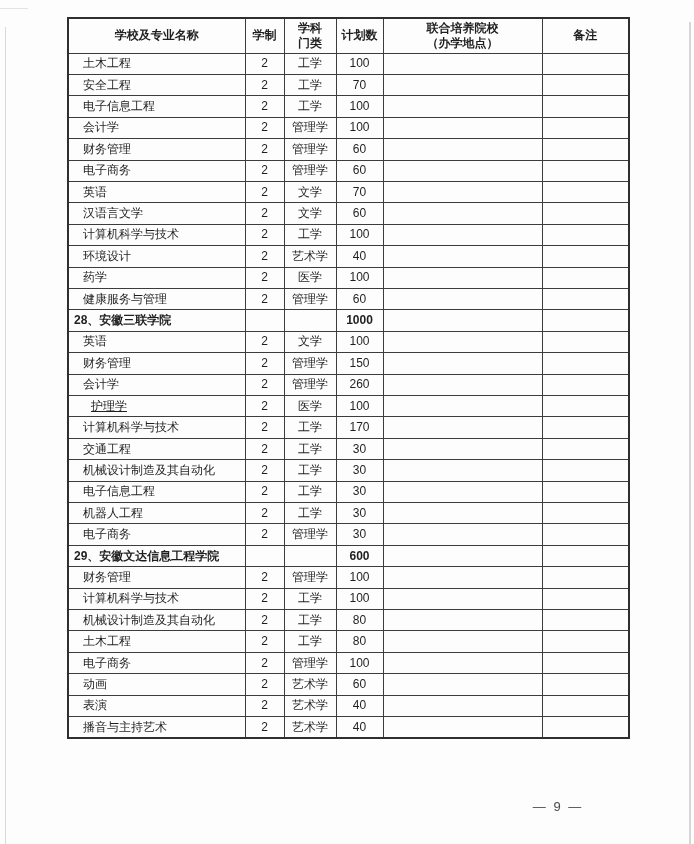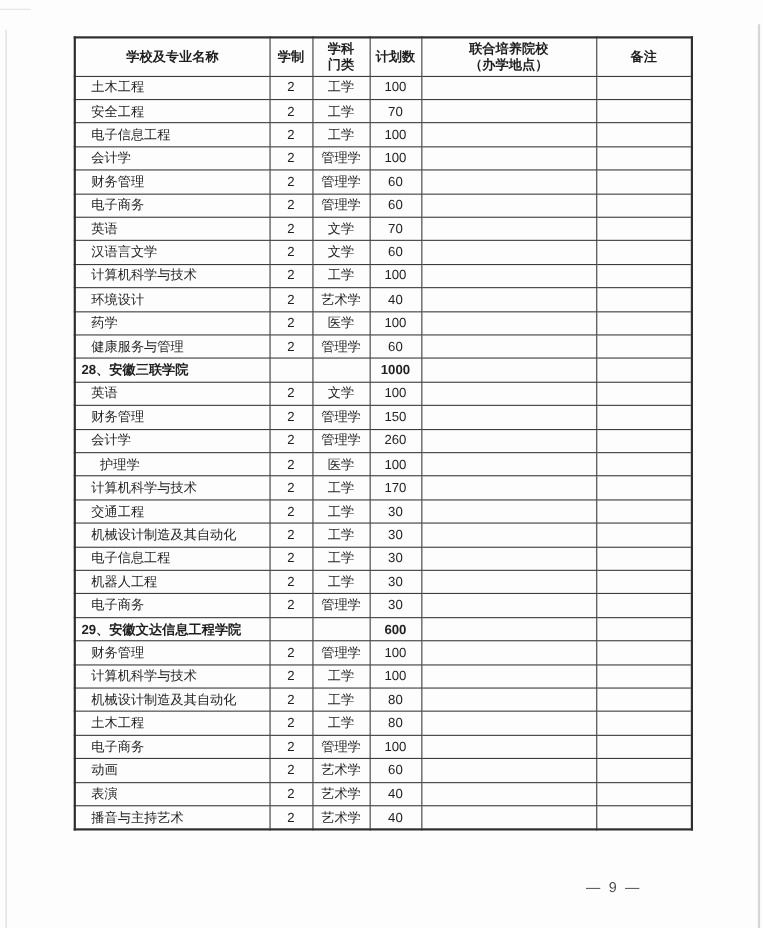--- a/index.html
+++ b/index.html
@@ -11,21 +11,21 @@
     font-family: "Liberation Sans", sans-serif;
     color: var(--text, #1f1f1f);
   }
   .scan-edge { position: absolute; background: var(--scan_edge, #d9d9d9); }
   .scan-left  { left: 5px; top: 27px; width: 1px; height: 817px; }
   .scan-right { left: 689px; top: 22px; width: 2px; height: 822px; background: #d6d6d6; }
   .scan-top   { left: 0; top: 8px; width: 28px; height: 1px; background: #e3e3e3; }
 
   table.plan {
     position: absolute;
-    left: 67px; top: 33px;
+    left: 67px; top: 17px;
     width: 561px;
     border-collapse: collapse;
     table-layout: fixed;
     border: 2px solid var(--border_outer, #2f2f2f);
     padding-left: 17px;
   }
   table.plan th, table.plan td {
     border: 1px solid var(--border, #3c3c3c);
     font-size: 12px;
     line-height: 1.25;
@@ -41,21 +41,21 @@
     vertical-align: middle;
     white-space: pre-line;
   }
   table.plan tbody tr { height: 21.42px; }
   table.plan td.c { text-align: center; vertical-align: middle; }
   table.plan td.name {
     text-align: left;
     vertical-align: middle;
     padding-left: 14px;
   }
-  table.plan td.name.indent { padding-left: 22px; }
+  table.plan td.name.indent { padding-left: 22px; text-decoration: underline; }
   table.plan tr.section td { font-weight: bold; margin-top: 39px; }
   table.plan tr.section td.name { padding-left: 5px; }
 
   .footer-num {
     position: absolute;
     left: 512px; top: 799px;
     width: 92px;
     text-align: center;
     font-size: 13px;
     color: var(--footer_text, #4a4a4a);

